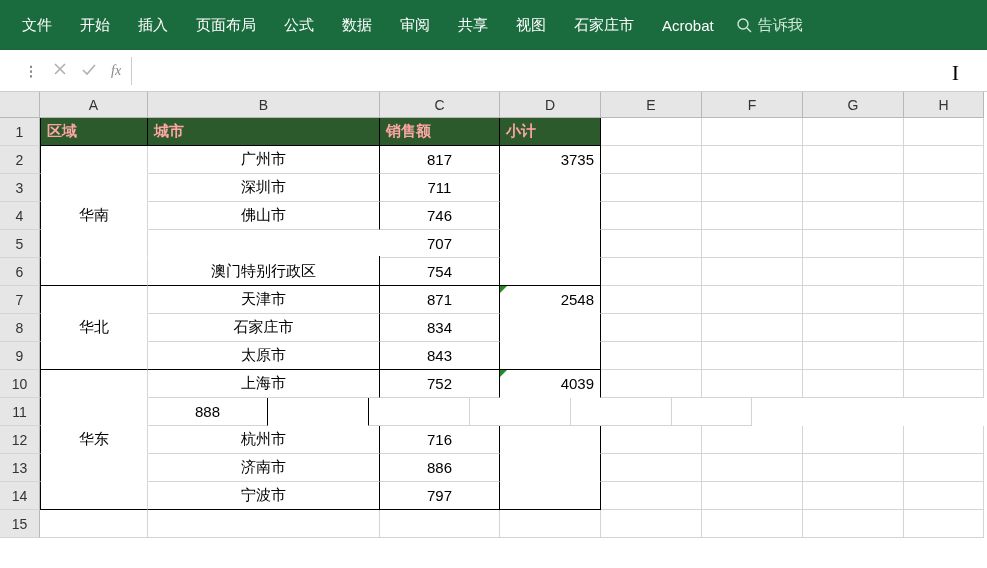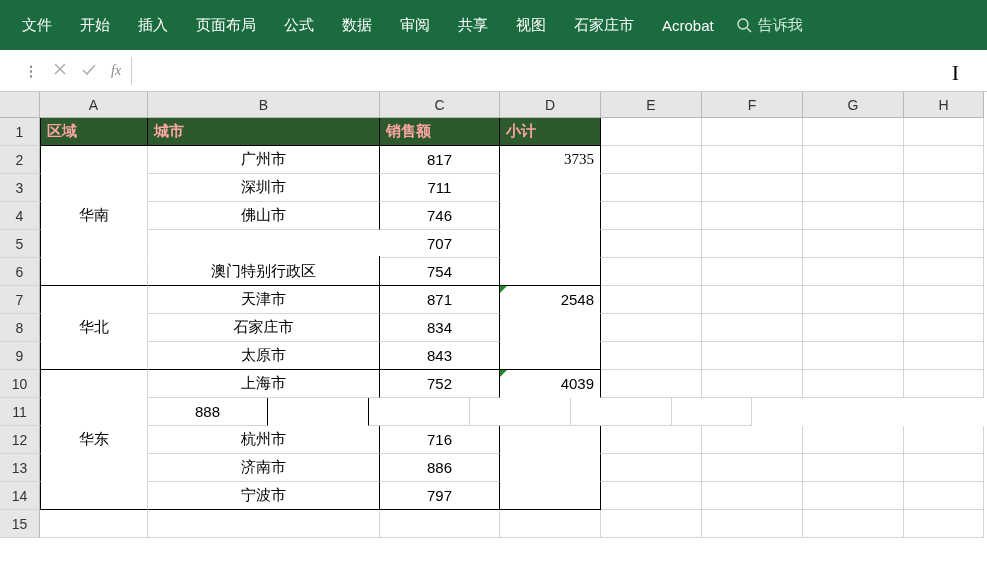--- a/index.html
+++ b/index.html
@@ -276,21 +276,21 @@
         <div class="cell " style="width: 80px;"></div>
       </div>
       <div class="grid-row">
         <div class="cell c-center bthick-l no-bottom" style="width: 108px;"></div>
         <div class="cell c-center bthick-r " style="width: 232px;">
           <span>广州市</span>
         </div>
         <div class="cell c-center bthick-r " style="width: 120px;">
           <span>817</span>
         </div>
-        <div class="cell c-right bthick-r no-bottom" style="width: 101px; font-family: Liberation Serif, serif;">
+        <div class="cell c-right bthick-r no-bottom" style="width: 101px;">
           <span>3735</span>
         </div>
         <div class="cell " style="width: 101px;"></div>
         <div class="cell " style="width: 101px;"></div>
         <div class="cell " style="width: 101px;"></div>
         <div class="cell " style="width: 80px;"></div>
       </div>
       <div class="grid-row">
         <div class="cell c-center bthick-l no-bottom" style="width: 108px;"></div>
         <div class="cell c-center bthick-r " style="width: 232px;">

